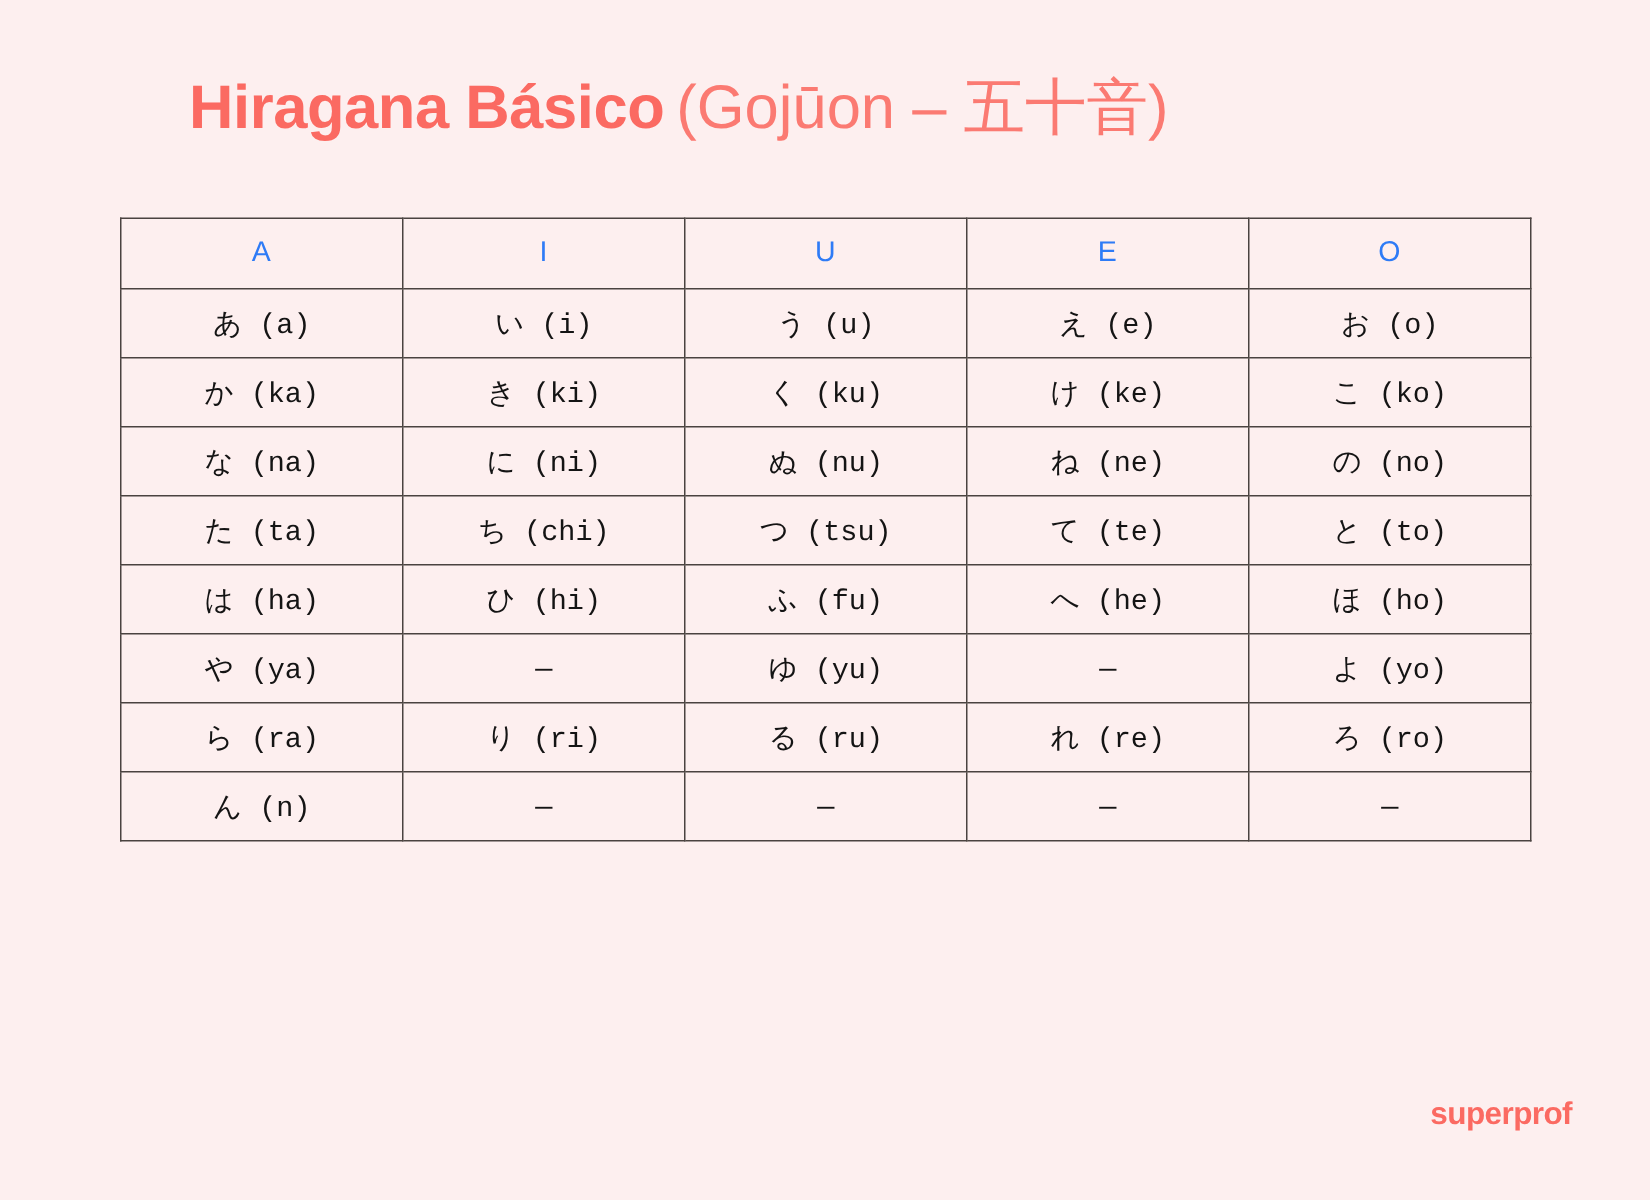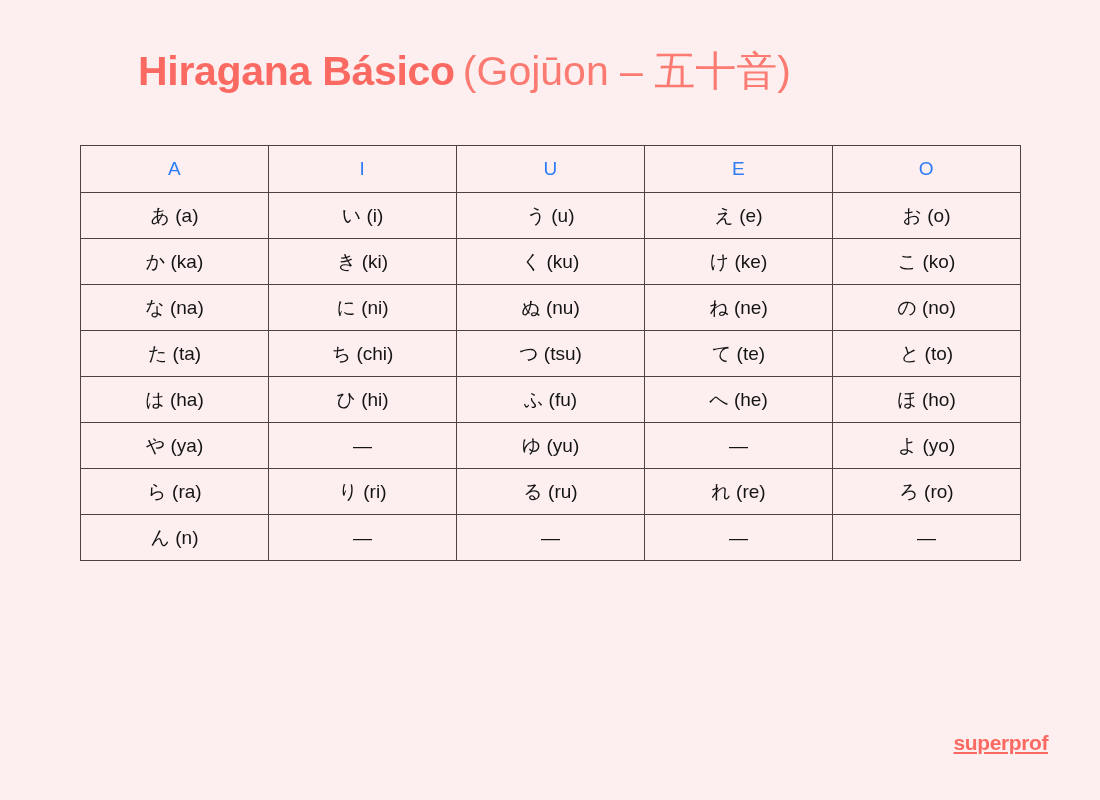--- a/index.html
+++ b/index.html
@@ -24,21 +24,20 @@
   }
 
   
   #title-block {
     position: absolute;
     top: 44px;
     left: 0;
     width: 905px;
     text-align: center;
     white-space: nowrap;
-    margin-left: 12px;
   }
   .title-main {
     font-size: 41px;
     font-weight: bold;
     color: #fb6a62;
     letter-spacing: -0.3px;
   }
   .title-sub {
     font-size: 41px;
     font-weight: normal;
@@ -75,36 +74,35 @@
     font-size: 19px;
     font-weight: normal;
     color: #2e7bf6;
     letter-spacing: 0.5px;
     height: 46px;
   }
   table.kana td {
     font-size: 19px;
     font-weight: normal;
     color: #141414;
-    font-family: Liberation Sans, sans-serif;
+    font-family: Liberation Mono, monospace;
   }
   td.empty-cell {
     color: #141414;
   }
 
   
   #brand-logo {
     position: absolute;
     right: 52px;
     top: 731px;
     font-size: 21px;
     font-weight: bold;
     color: #fb6a62;
     letter-spacing: -0.4px;
-    text-decoration: underline;
   }
 </style>
 </head>
 <body>
 
 <div id="page">
 
   <div id="title-block">
     <span class="title-main">Hiragana Básico</span><span class="title-sub">(Gojūon – 五十音)</span>
   </div>

